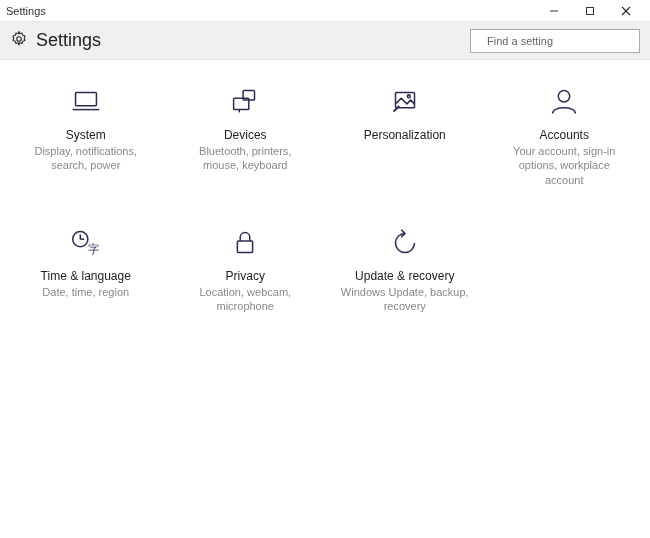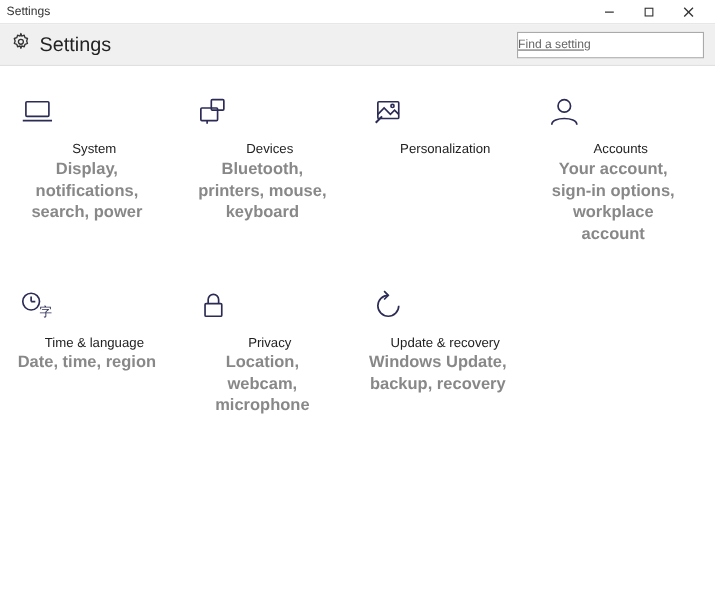--- a/index.html
+++ b/index.html
@@ -40,64 +40,63 @@
     align-items: center;
     padding: 0 10px;
   }
   .header-left { display: flex; align-items: center; gap: 8px; flex: 1; }
   .header-title { font-size: 18px; color: #222; font-weight: 400; }
   .search-box {
     width: 170px;
     height: 24px;
     border: 1px solid #aaa;
     background: #fff;
-    padding: 0 0;
+    padding: 0 16px;
     font-size: 11px;
     color: #666;
     display: flex;
     align-items: center;
-    text-decoration: underline;
   }
   .content {
     padding: 18px 10px;
     height: calc(100% - 60px);
     overflow: auto;
   }
   .grid {
     display: grid;
     grid-template-columns: repeat(4, 1fr);
     gap: 28px 8px;
   }
   .tile {
     display: flex;
     flex-direction: column;
+    align-items: center;
     text-align: center;
     cursor: default;
     padding: 4px;
   }
   .tile-icon {
     width: 40px;
     height: 40px;
     display: flex;
     align-items: center;
     justify-content: center;
     margin-bottom: 6px;
   }
   .tile-icon svg { stroke: #2b2b55; fill: none; stroke-width: 1.6; }
   .tile-title {
     font-size: 12px;
     color: #222;
     margin-bottom: 2px;
   }
   .tile-desc {
-    font-size: 15px;
+    font-size: 11px;
     color: #888;
     line-height: 1.3;
     max-width: 130px;
-    font-weight: bold;
   }
 </style>
 </head>
 <body>
 
 <div class="titlebar">
   <span class="titlebar-title">Settings</span>
   <div class="win-controls">
     <div class="win-btn">
       <svg width="10" height="10" viewBox="0 0 10 10">

